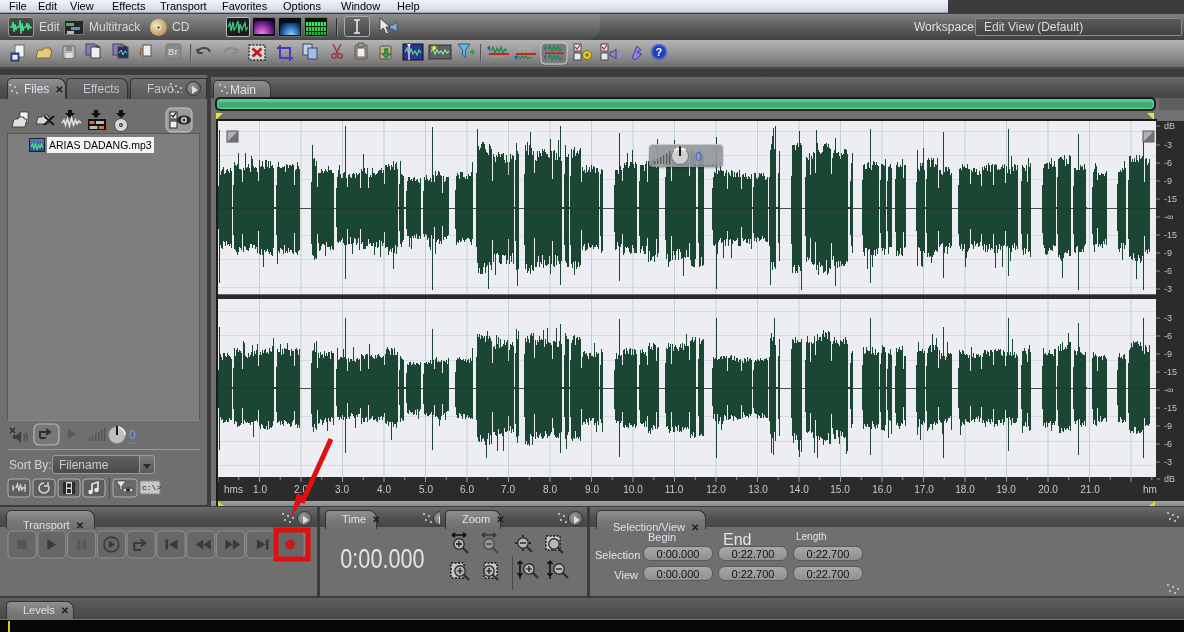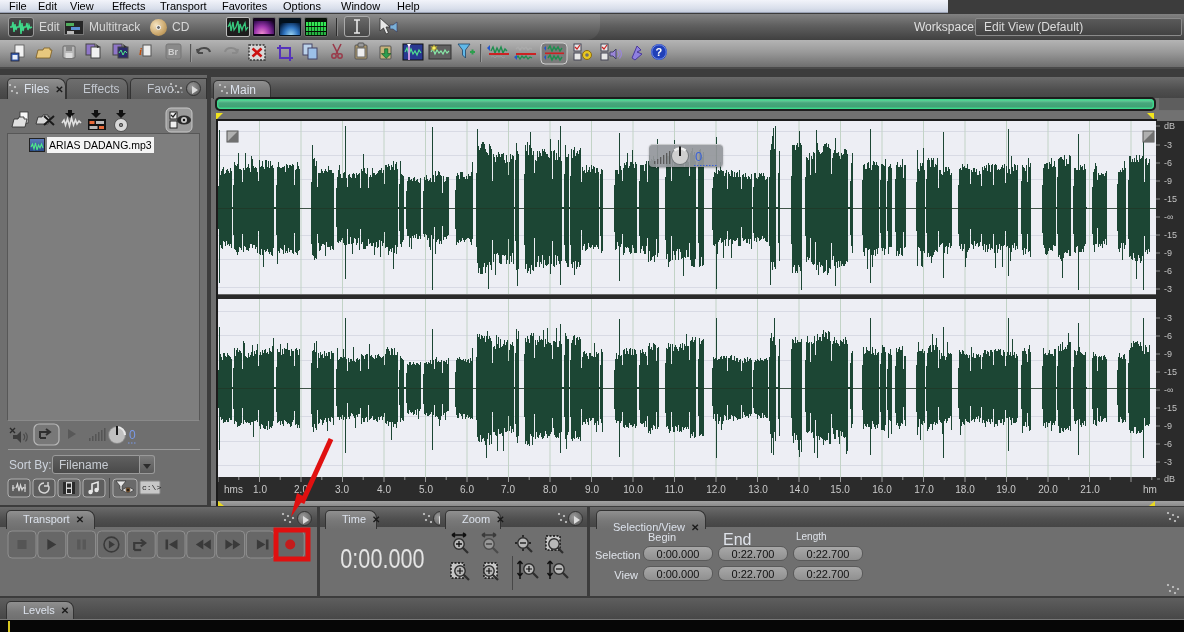--- a/index.html
+++ b/index.html
@@ -539,21 +539,21 @@
   </svg>
   <div style="position:absolute;left:0;top:424px;width:973px;height:5px;background:linear-gradient(#a2a2a2,#8a8a8a)"></div>
   <div style="position:absolute;left:7px;top:424px;width:0;height:0;border-bottom:5px solid #e8d820;border-right:6px solid transparent"></div>
   <div style="position:absolute;left:938px;top:424px;width:0;height:0;border-bottom:5px solid #e8d820;border-left:6px solid transparent"></div>
   <div style="position:absolute;left:5px;top:44px;width:2px;height:385px;background:#1b1b1b"></div>
   <div style="position:absolute;left:5px;top:42px;width:941px;height:2px;background:#1b1b1b"></div>
 </div>
 
 <div class="panel" style="left:0;top:507px;width:317px;height:89px">
   <div class="tabbar" style="height:20px"></div>
-  <div class="tab" style="left:6px;width:89px;height:19px;padding-top:2px;font-size:11px">Transport<span class="x">✕</span></div>
+  <div class="tab" style="left:6px;width:89px;height:19px;padding-top:8px;font-size:11px">Transport<span class="x">✕</span></div>
   <div class="grip" style="right:22px;top:5px"></div>
   <div class="pmenu" style="right:5px;top:4px"></div>
   <svg width="317" height="40" viewBox="0 0 317 40" style="position:absolute;left:0;top:22px">
     <g>
       <rect x="8.0" y="2" width="28" height="27" rx="4" fill="#676767" stroke="#8f8f8f"></rect>
       <rect x="37.8" y="2" width="28" height="27" rx="4" fill="#676767" stroke="#8f8f8f"></rect>
       <rect x="67.6" y="2" width="28" height="27" rx="4" fill="#676767" stroke="#8f8f8f"></rect>
       <rect x="97.4" y="2" width="28" height="27" rx="4" fill="#676767" stroke="#8f8f8f"></rect>
       <rect x="127.2" y="2" width="28" height="27" rx="4" fill="#676767" stroke="#8f8f8f"></rect>
       <rect x="157.0" y="2" width="28" height="27" rx="4" fill="#676767" stroke="#8f8f8f"></rect>

